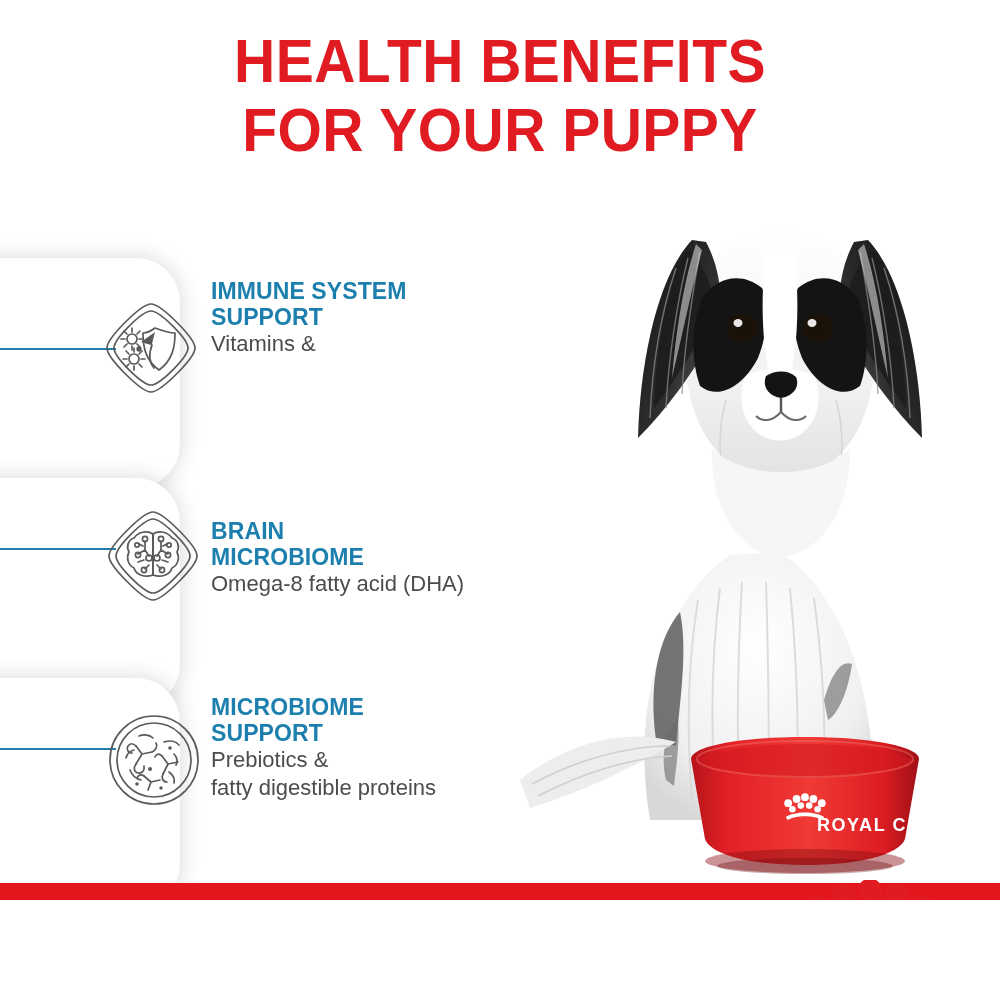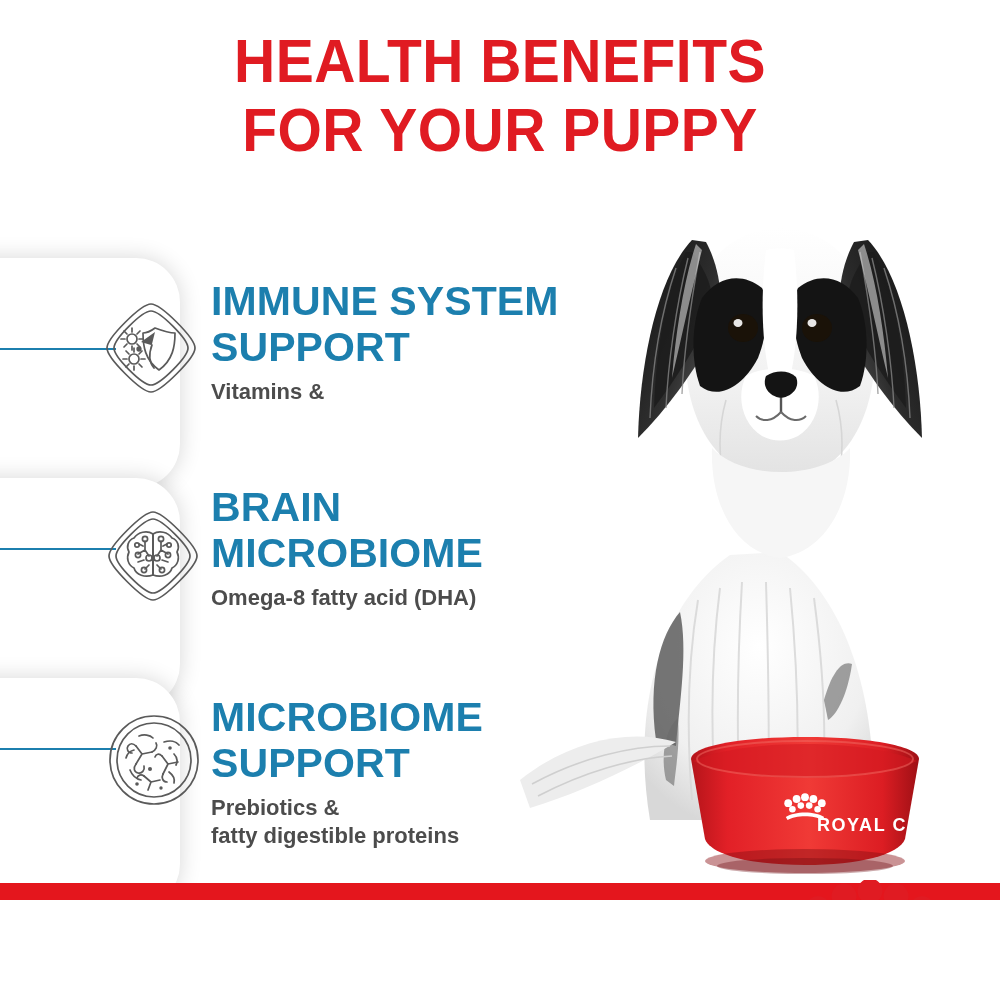--- a/index.html
+++ b/index.html
@@ -76,36 +76,36 @@
   .icon-wrap svg { display: block; width: 100%; height: 100%; }
 
   
   .benefit-text {
     position: absolute;
     z-index: 5;
     left: 211px;
     width: 320px;
   }
   .benefit-text.t1 { top: 278px; }
-  .benefit-text.t2 { top: 484px; }
+  .benefit-text.t2 { top: 518px; }
   .benefit-text.t3 { top: 694px; }
   .bt-title {
     color: #1c7fae;
     font-family: "Liberation Sans Narrow", "Liberation Sans", sans-serif;
     font-weight: 700;
-    font-size: 41px;
+    font-size: 23px;
     line-height: 1.13;
     letter-spacing: 0.1px;
   }
   .bt-title .ln { display: block; white-space: nowrap; }
   .bt-sub {
-    margin-top: 7px;
+    margin-top: 0;
     color: #4c4c4c;
     font-family: "Liberation Sans Narrow", "Liberation Sans", sans-serif;
-    font-weight: 700;
+    font-weight: 400;
     font-size: 22px;
     line-height: 1.28;
   }
   .bt-sub .ln { display: block; white-space: nowrap; }
 
   
   .dog-area {
     position: absolute;
     left: 480px;
     top: 180px;

